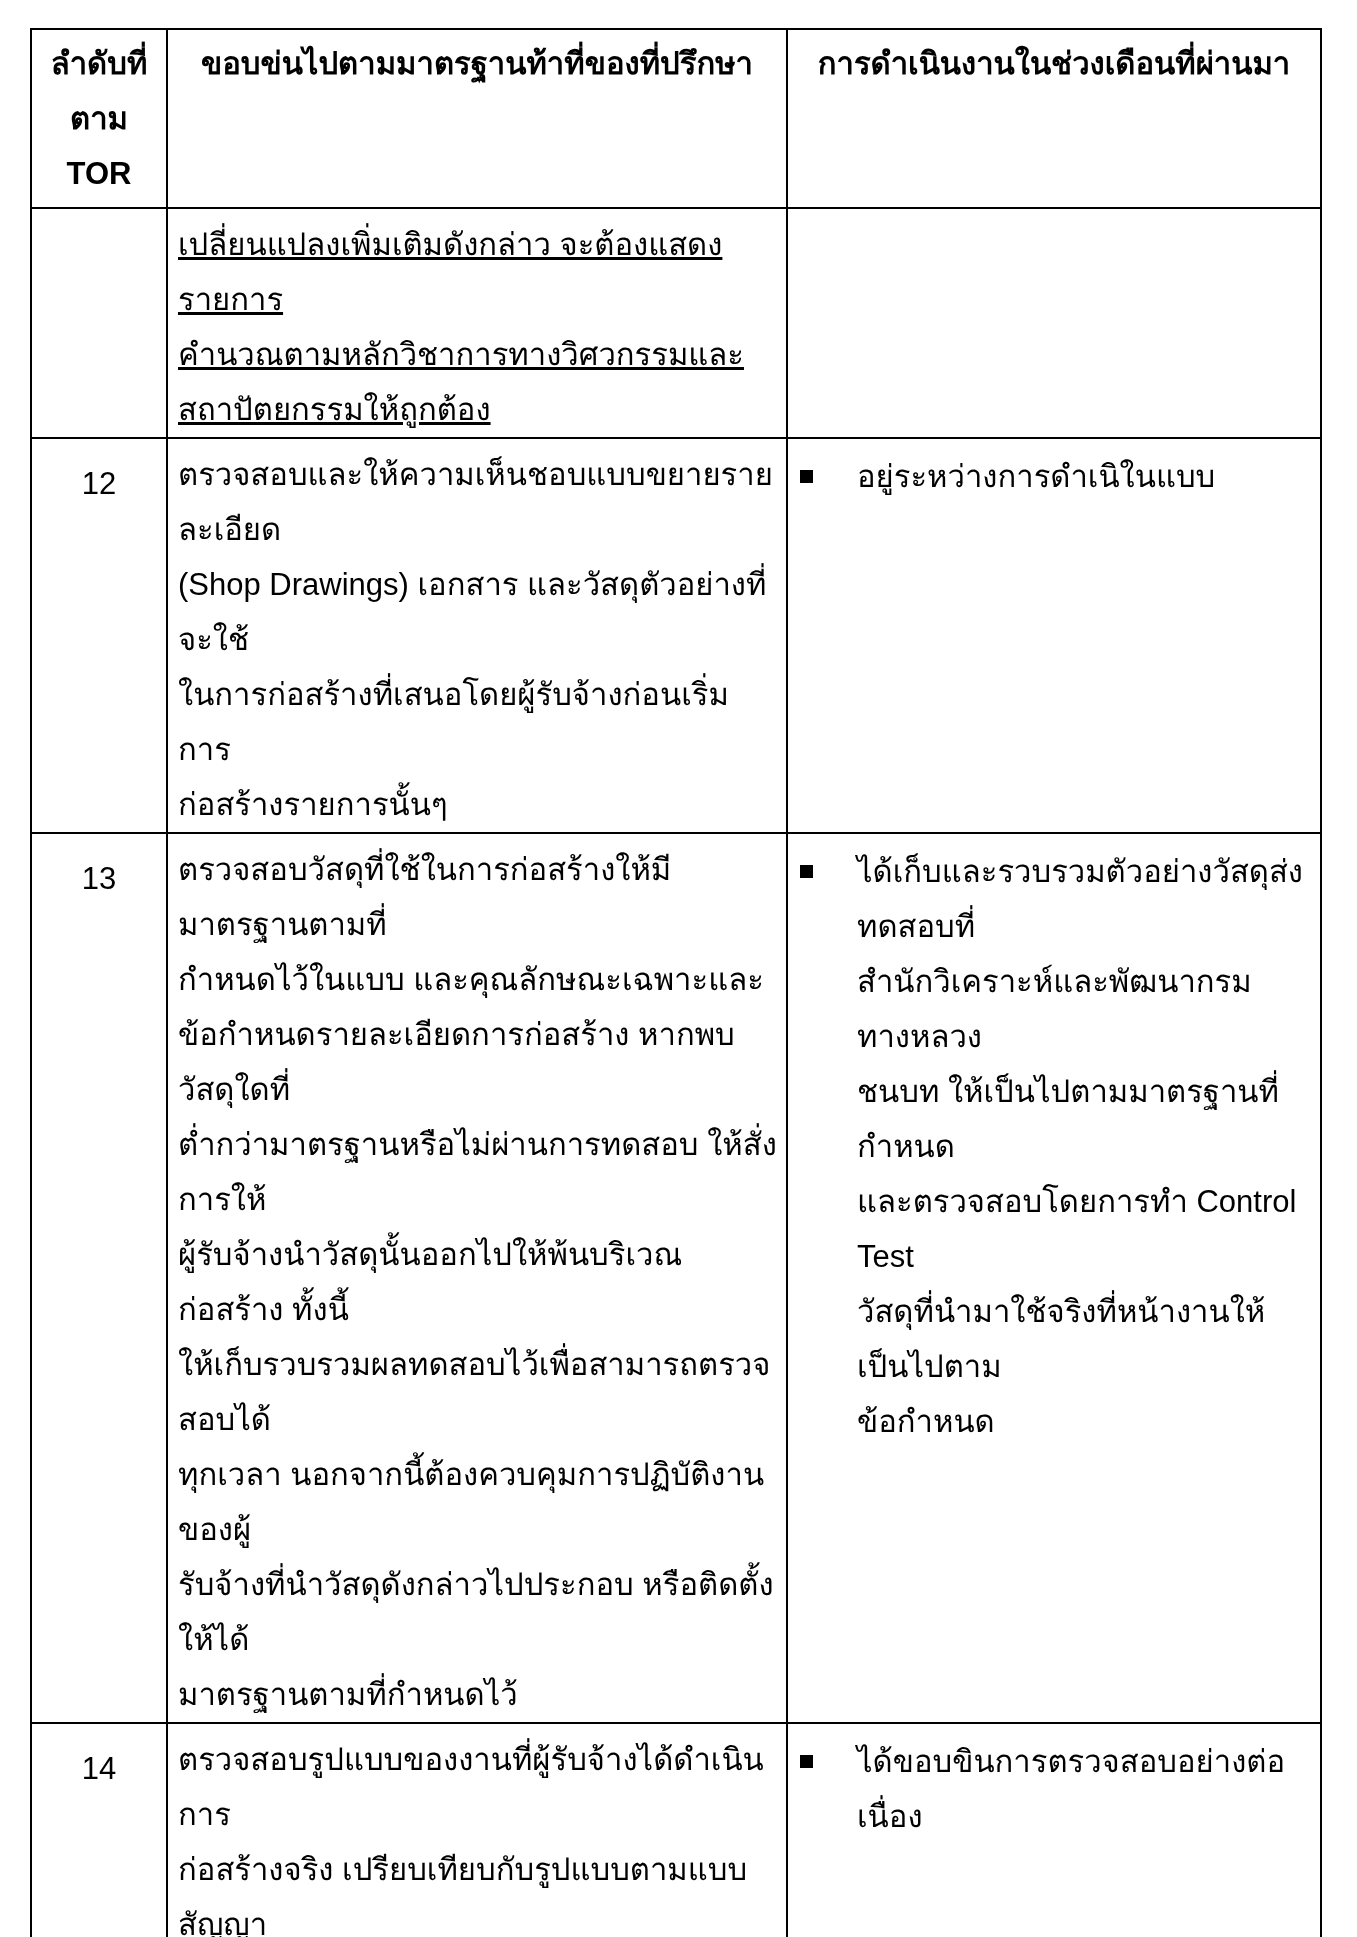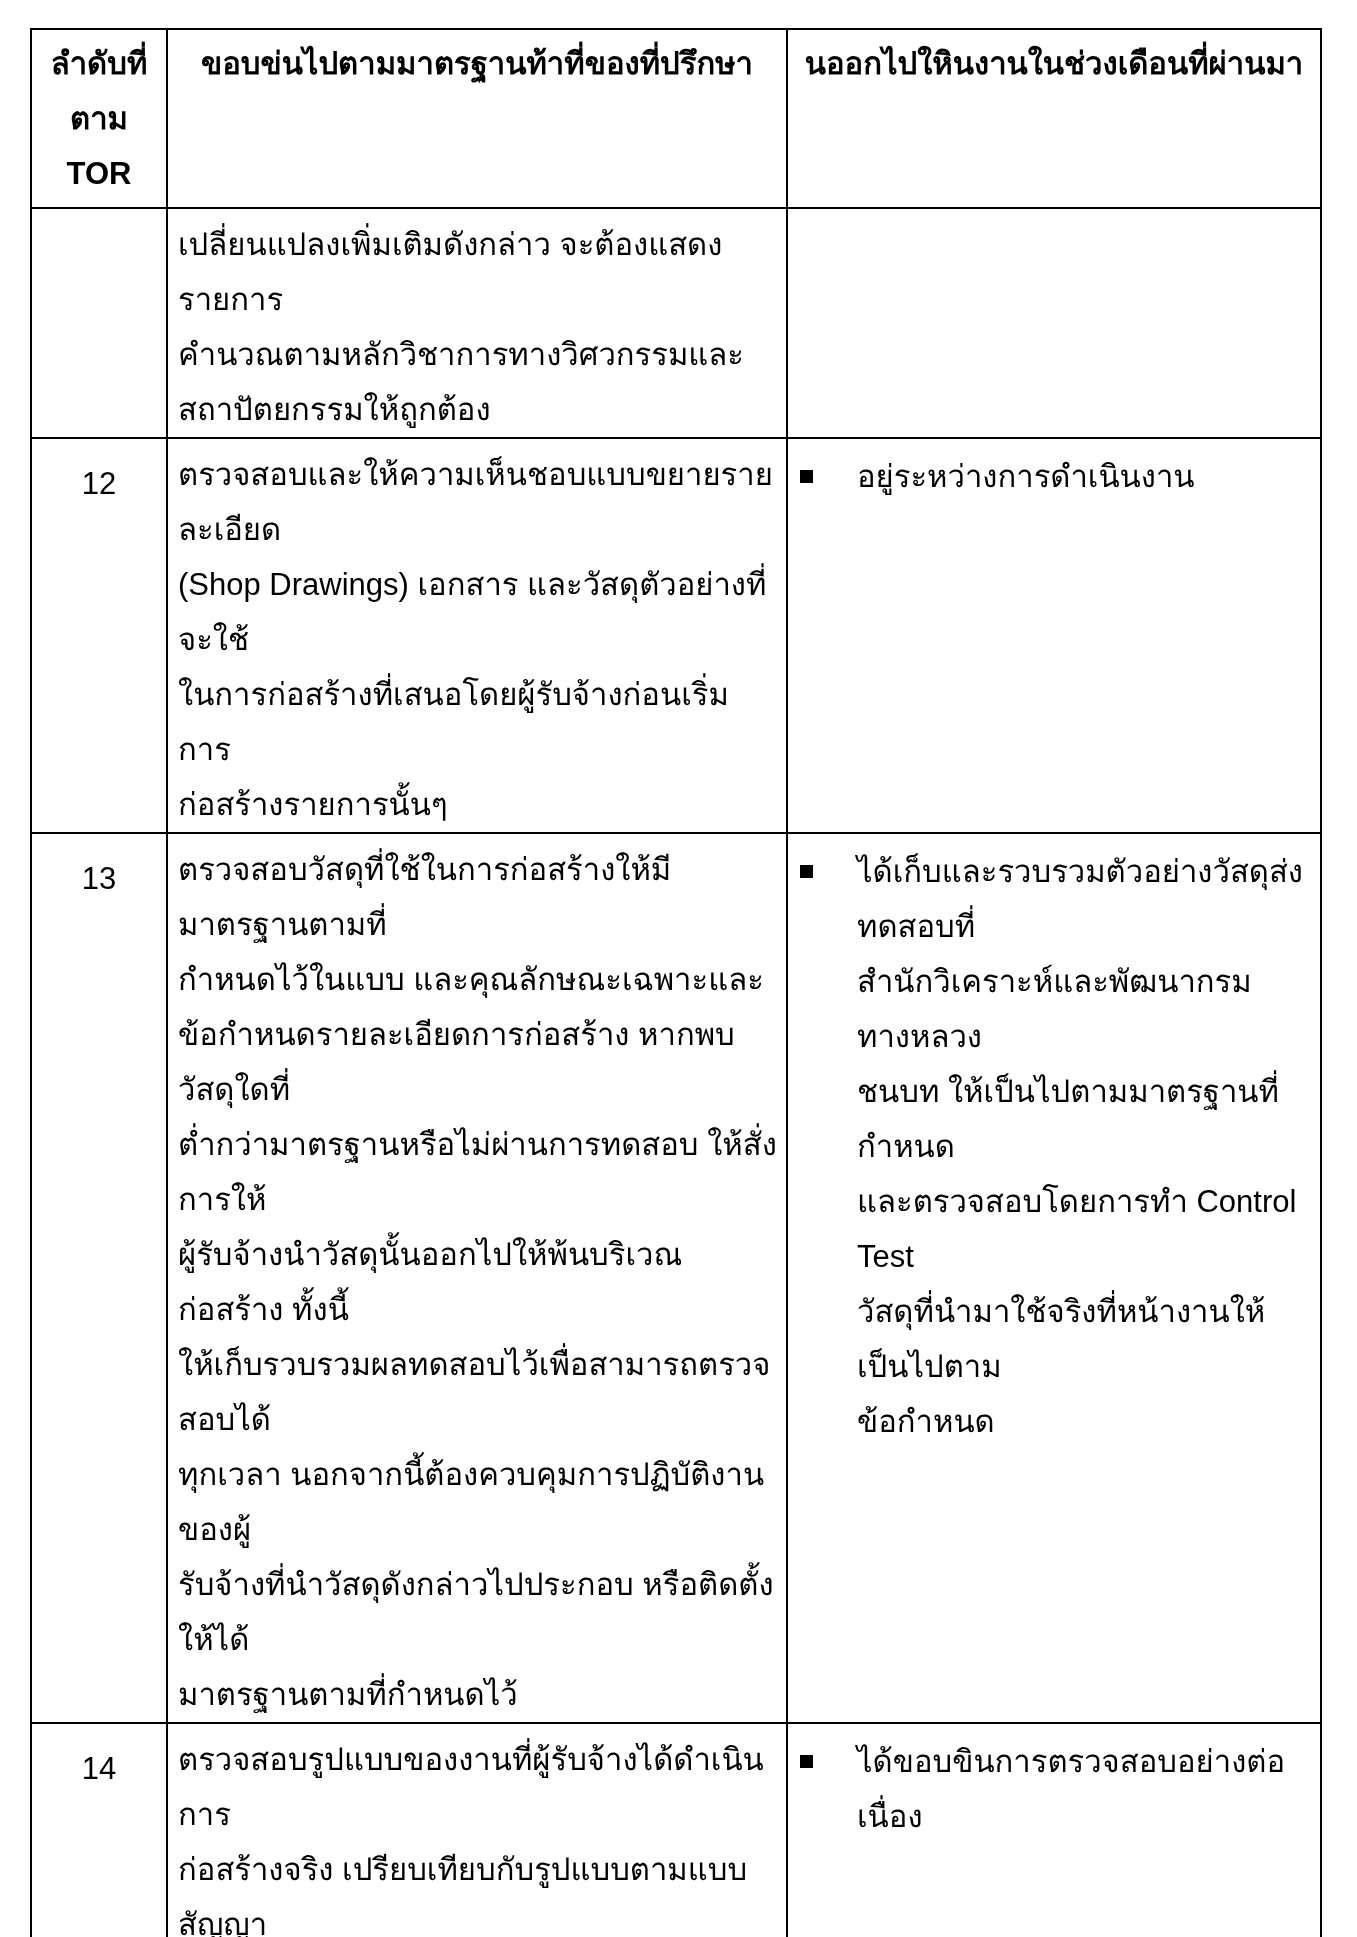--- a/index.html
+++ b/index.html
@@ -41,21 +41,21 @@
     overflow: hidden;
   }
   .pre { white-space: pre-line; }
   thead th {
     font-weight: 700;
     text-align: center;
     vertical-align: middle;
     padding: 6px 6px;
   }
   tr.header-row { height: 167px; }
-  tr.row-cont   { height: 163px; }
+  tr.row-cont   { height: 163px; text-decoration: underline; }
   tr.row-12     { height: 252px; }
   tr.row-13     { height: 575px; }
   tr.row-14     { height: 387px; }
   td.num {
     text-align: center;
     padding-top: 17px;
   }
   td.scope {
     padding: 8px 6px 0 10px;
     text-align: left;
@@ -88,41 +88,41 @@
       <col class="c1">
       <col class="c2">
       <col class="c3">
     </colgroup>
     <thead>
       <tr class="header-row">
         <th class="pre">ลำดับที่
 ตาม
 TOR</th>
         <th>ขอบข่นไปตามมาตรฐานท้าที่ของที่ปรึกษา</th>
-        <th>นออกไปใหินงานในช่วงเดือนที่ผ่านมา</th>
+        <th>การดำเนินงานในช่วงเดือนที่ผ่านมา</th>
       </tr>
     </thead>
     <tbody>
       <tr class="row-cont">
         <td class="num"></td>
         <td class="scope pre">เปลี่ยนแปลงเพิ่มเติมดังกล่าว จะต้องแสดงรายการ
 คำนวณตามหลักวิชาการทางวิศวกรรมและ
 สถาปัตยกรรมให้ถูกต้อง</td>
         <td class="progress"></td>
       </tr>
       <tr class="row-12">
         <td class="num">12</td>
         <td class="scope pre">ตรวจสอบและให้ความเห็นชอบแบบขยายรายละเอียด
 (Shop Drawings) เอกสาร และวัสดุตัวอย่างที่จะใช้
 ในการก่อสร้างที่เสนอโดยผู้รับจ้างก่อนเริ่มการ
 ก่อสร้างรายการนั้นๆ</td>
         <td class="progress">
           <div class="bullet-item">
             <span class="bullet"></span>
-            <span class="bullet-text pre">อยู่ระหว่างการดำเนินงาน</span>
+            <span class="bullet-text pre">อยู่ระหว่างการดำเนิในแบบ</span>
           </div>
         </td>
       </tr>
       <tr class="row-13">
         <td class="num">13</td>
         <td class="scope pre">ตรวจสอบวัสดุที่ใช้ในการก่อสร้างให้มีมาตรฐานตามที่
 กำหนดไว้ในแบบ และคุณลักษณะเฉพาะและ
 ข้อกำหนดรายละเอียดการก่อสร้าง หากพบวัสดุใดที่
 ต่ำกว่ามาตรฐานหรือไม่ผ่านการทดสอบ ให้สั่งการให้
 ผู้รับจ้างนำวัสดุนั้นออกไปให้พ้นบริเวณก่อสร้าง ทั้งนี้

